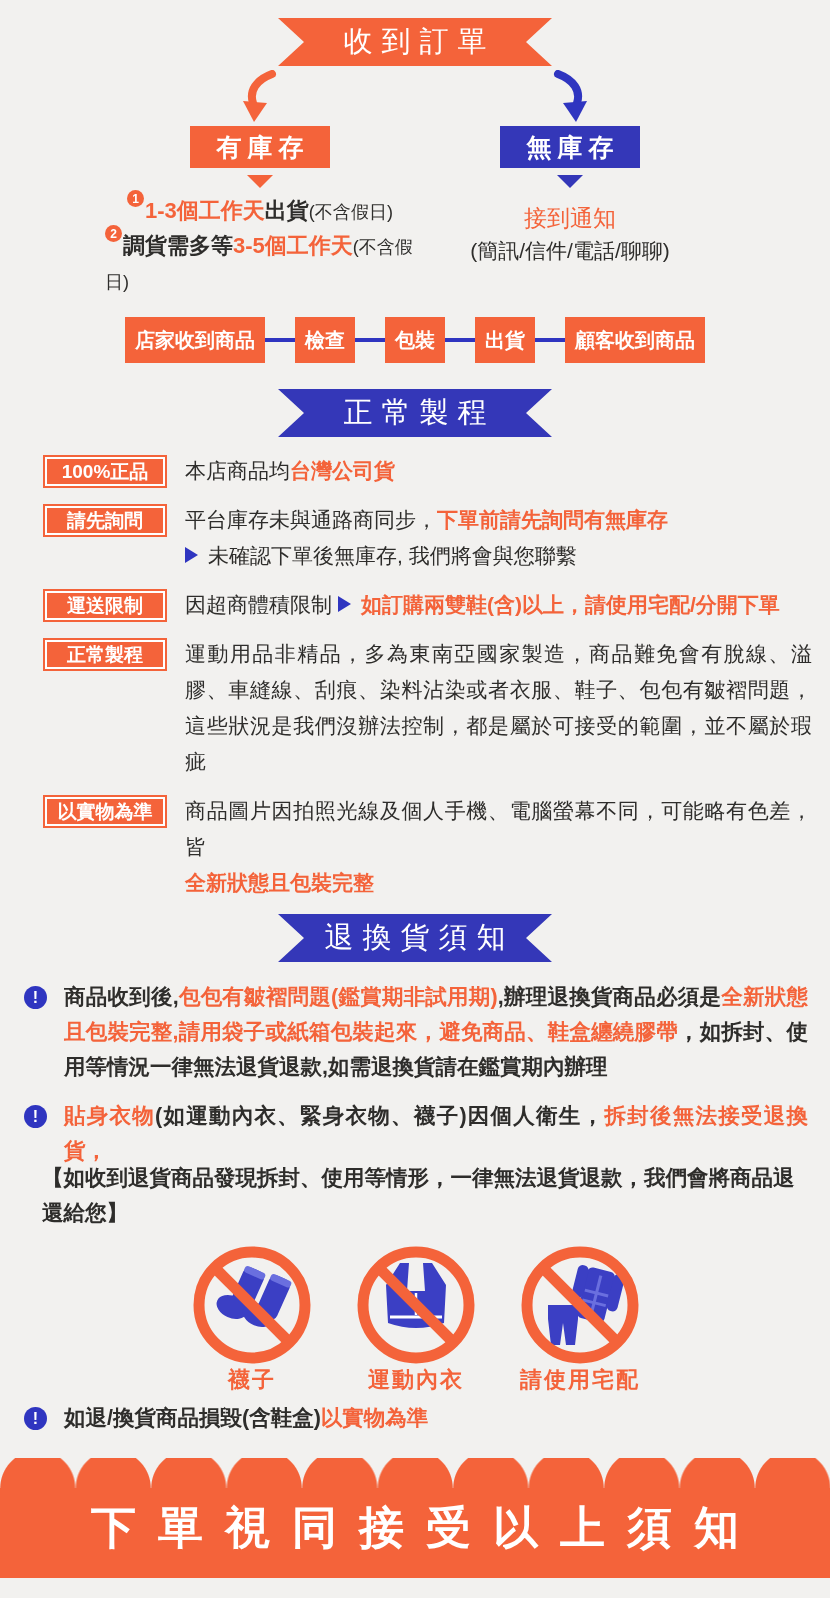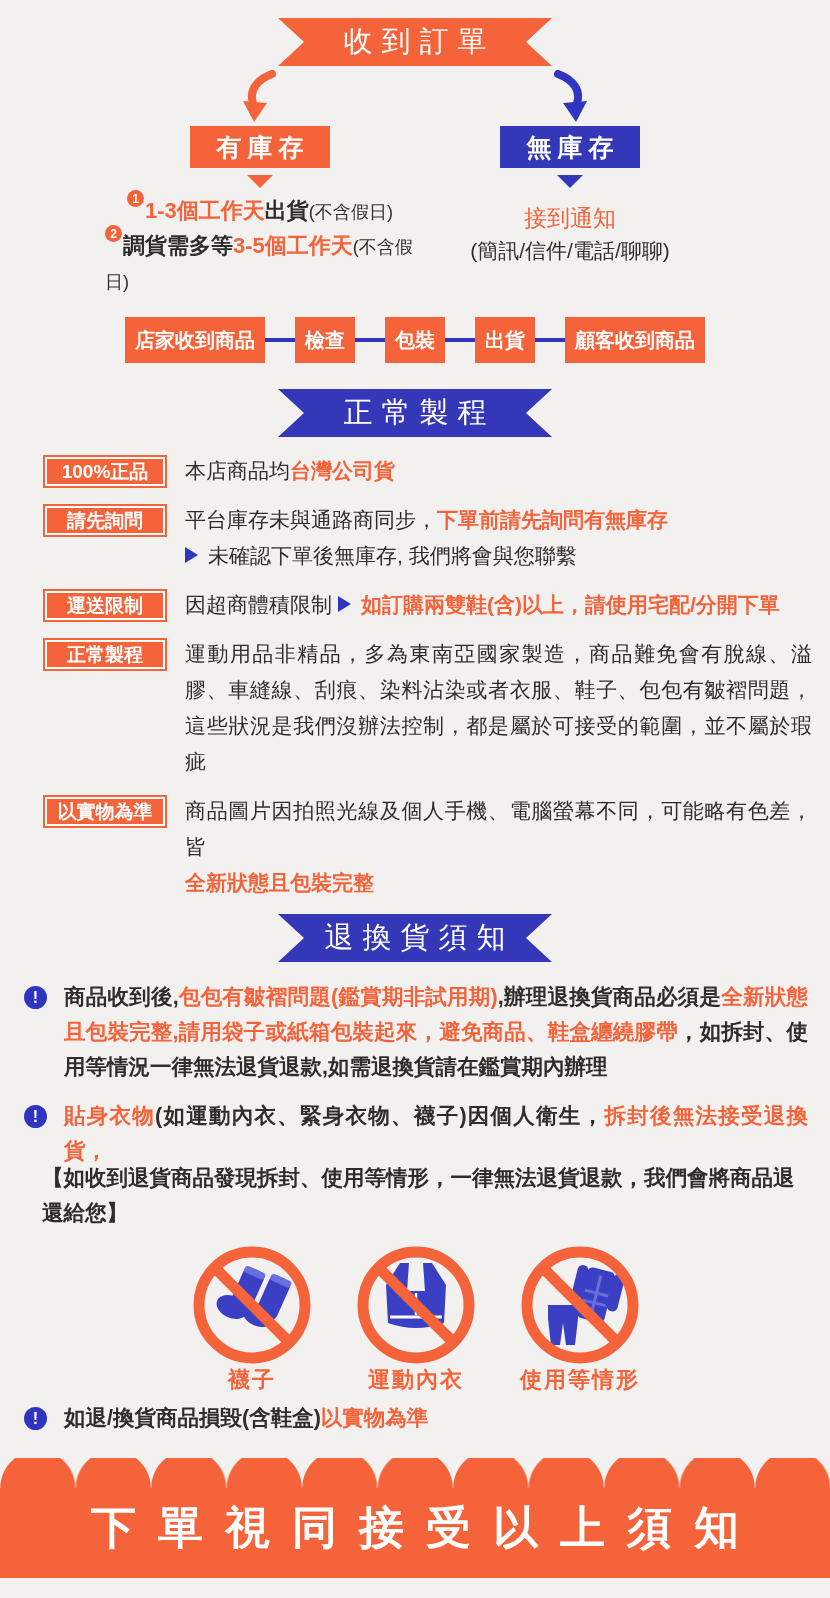--- a/index.html
+++ b/index.html
@@ -261,21 +261,21 @@
               <rect x="13" y="-26" width="11" height="38" rx="5"></rect>
               <line x1="0" y1="-20" x2="0" y2="22" stroke="#6A6FDF" stroke-width="3"></line>
               <line x1="-12" y1="-2" x2="12" y2="-2" stroke="#6A6FDF" stroke-width="3"></line>
               <line x1="-12" y1="8" x2="12" y2="8" stroke="#6A6FDF" stroke-width="3"></line>
             </g>
             <path d="M28 60 h30 v14 l-3 26 h-9 l-3 -22 -3 22 h-9 l-3 -26 Z"></path>
           </g>
           <line x1="23" y1="23" x2="97" y2="97" stroke="#F4633A" stroke-width="11"></line>
           <circle cx="60" cy="60" r="53" fill="none" stroke="#F4633A" stroke-width="11"></circle>
         </svg>
-        <div class="lbl">使用等情形</div>
+        <div class="lbl">請使用宅配</div>
       </div>
     </div>
 
     <div class="rpara" style="text-align:left;">
       <span class="excl">!</span><span><span class="pt d">如退/換貨商品損毀(含鞋盒)</span><span class="pt o">以實物為準</span></span>
     </div>
   </div>
 </div>
 
 <div class="accept-banner">

